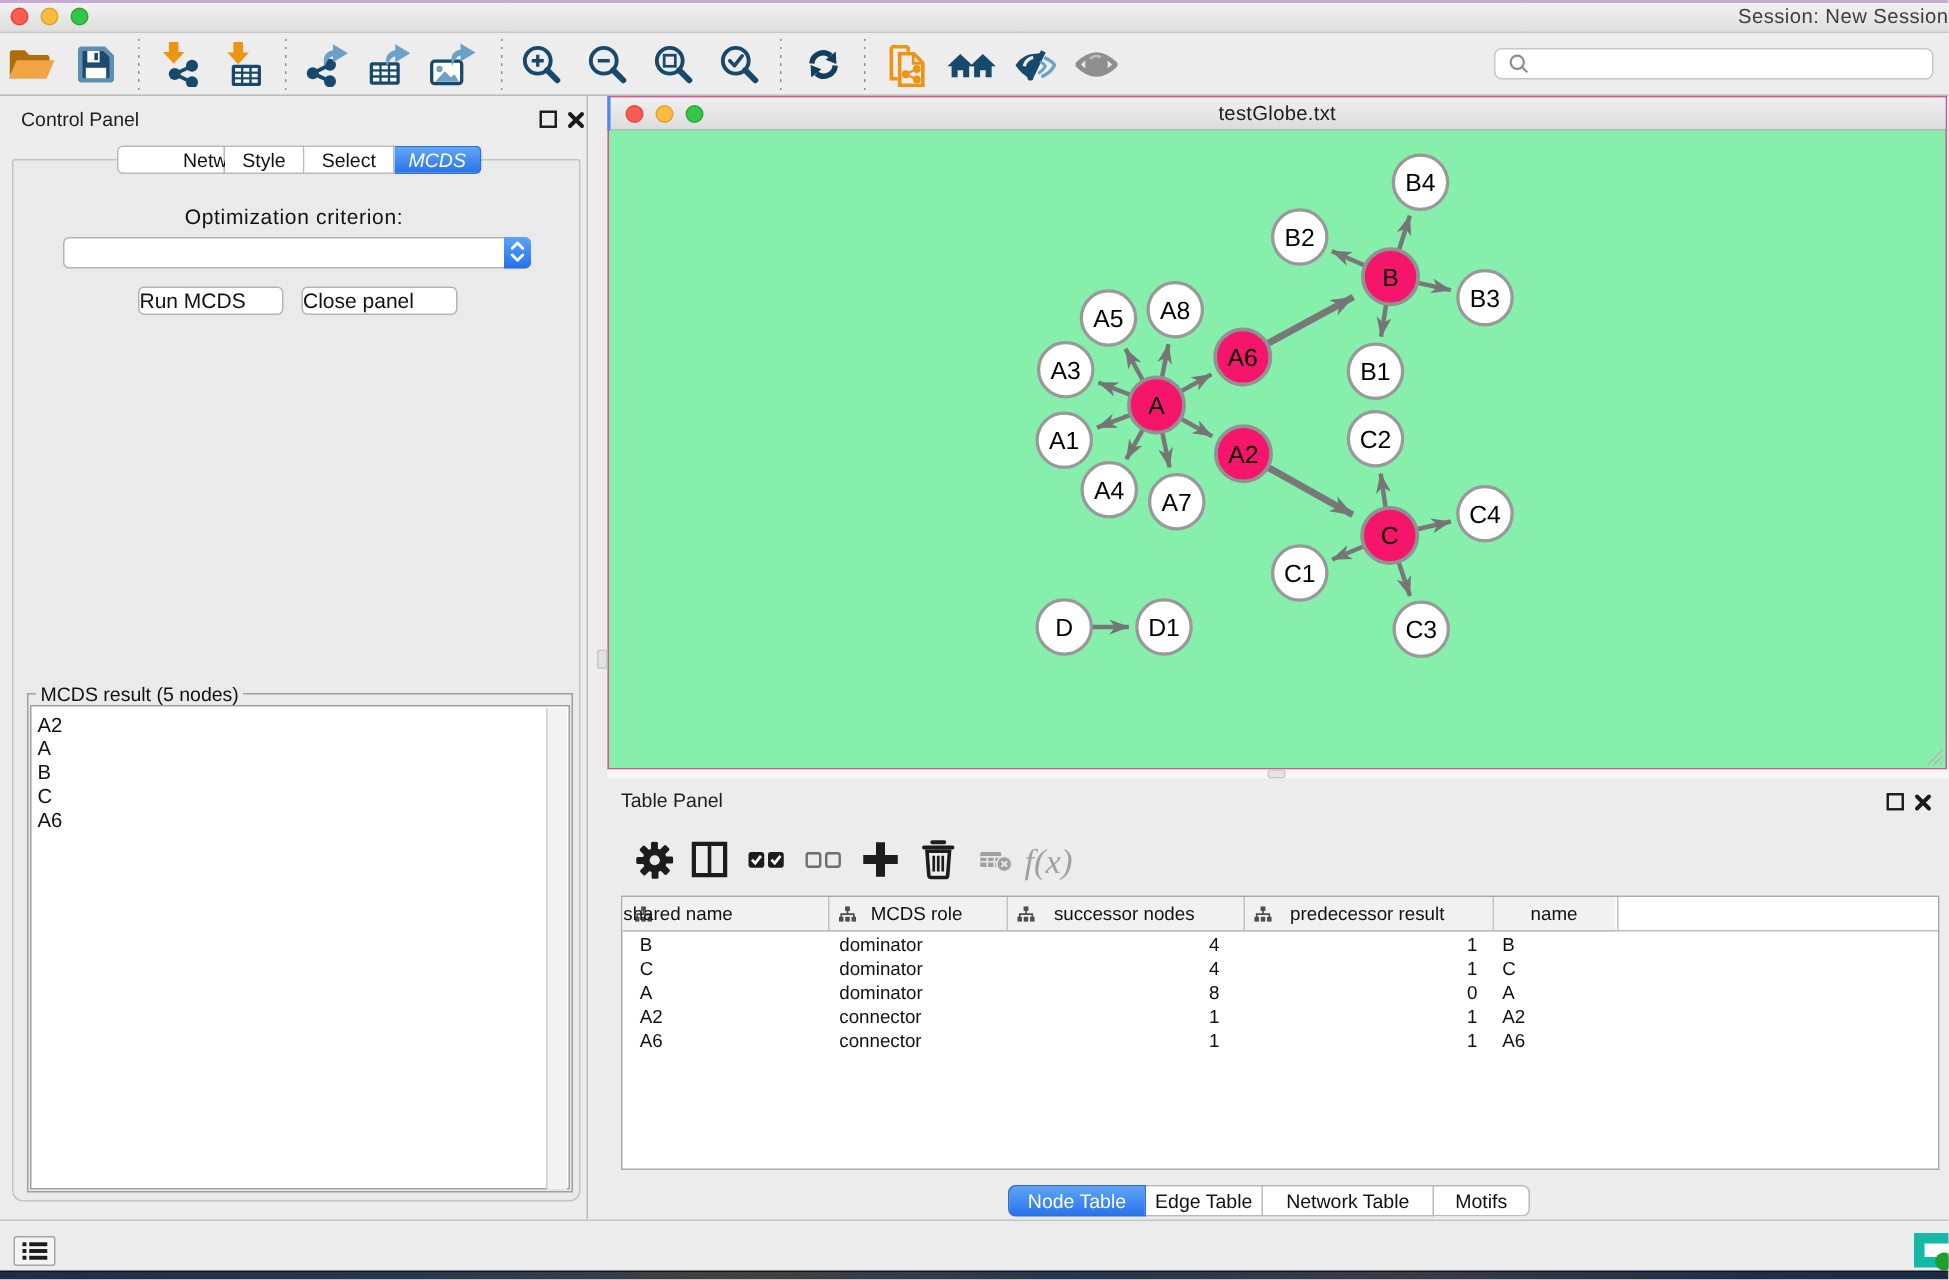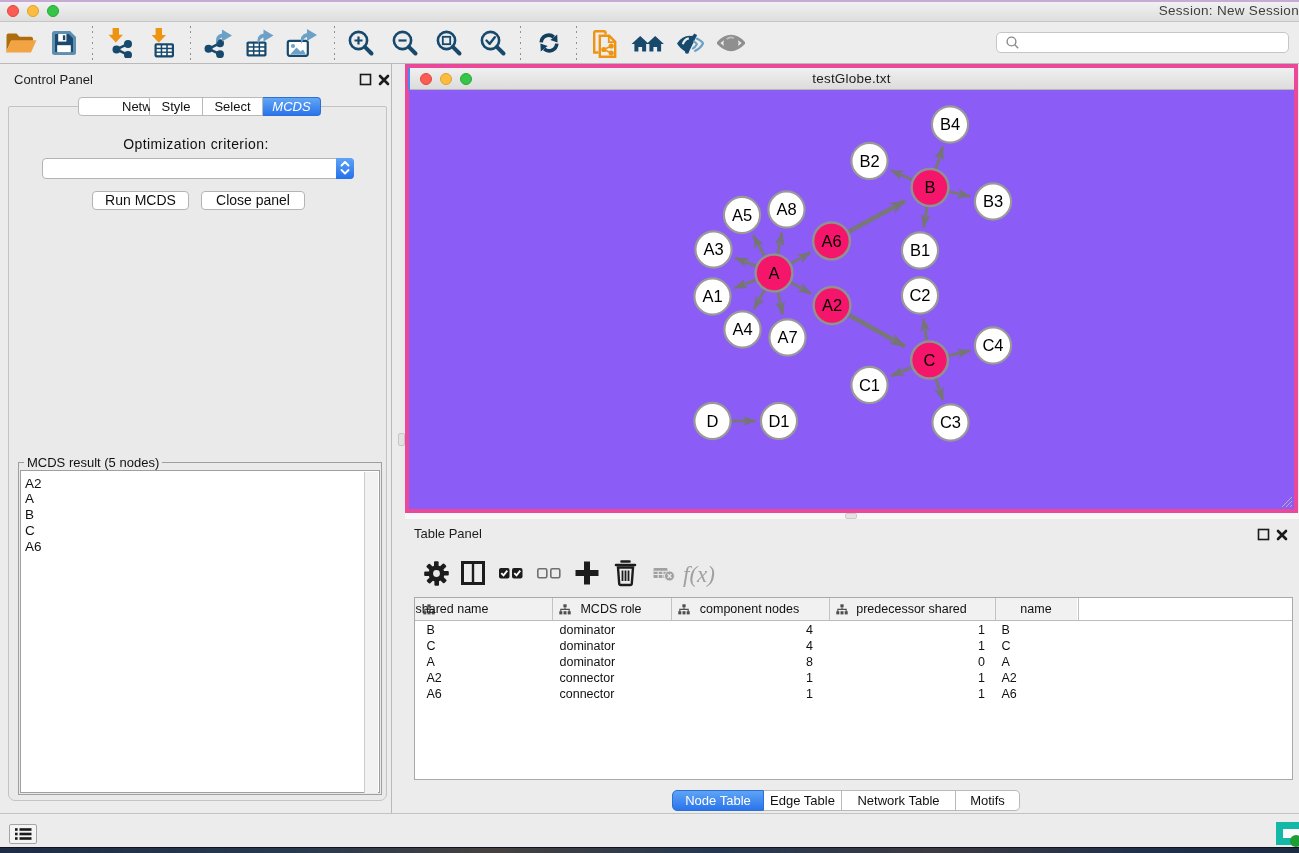--- a/index.html
+++ b/index.html
@@ -22,30 +22,30 @@
 
 
 #cpanel { left:0; top:64px; width:392px; height:749px; background:#ececec; border-right:1px solid #b9b9b9; }
 .paneltitle { font-size:13px; color:#1d1d1d; }
 #cp-pane { left:8px; top:106px; width:379px; height:695px; background:#eaeaea; border:1px solid #c3c3c3; border-radius:2px 2px 7px 7px; }
 .tabrow { display:flex; }
 .tab { height:19px; background:#fff; border:1px solid #b9b9b9; border-left:none; font-size:13px; color:#111; text-align:center; line-height:17px; }
 .tab.first { border-left:1px solid #b9b9b9; border-radius:4px 0 0 4px;padding-left:43px; }
 .tab.last { border-radius:0 4px 4px 0;font-style:italic; }
 .tab.sel { background:linear-gradient(#62a6f4,#2a74ec); color:#fff; border-color:#2e6fd4; }
-.btn { background:#ffffff; border:1px solid #b4b4b4; border-radius:4px; font-size:14px; color:#111; text-align:center; }
+.btn { background:#ffffff; border:1px solid #b4b4b4; border-radius:4px; font-size:14px; color:#111; text-align:left; }
 
 
 #fieldset { left:18px; top:462px; width:364px; height:333px; border:1px solid #9f9f9f; }
 #fieldlegend { left:24px; top:455px; background:#eaeaea; padding:0 3px; font-size:13px; color:#111; }
 #mcdslist { left:1px; top:7px; width:360px; height:323px; background:#fff; border:1px solid #9f9f9f; font-size:13.5px; color:#111; }
 #mcdsscroll { right:1px; top:1px; width:14px; height:321px; background:#f2f2f2; border-left:1px solid #cccccc; }
 
 
-#netwin { left:405px; top:64px; width:893px; height:449px; background:#8b5cf6; border:4px solid #ec4899; }
+#netwin { left:405px; top:64px; width:893px; height:449px; background:#86efac; border:1px solid #ec4899; }
 #nettitle { left:0; top:0; width:100%; height:22px; background:linear-gradient(#f0f0f0,#dcdcdc); border-bottom:1px solid #b6b6b6; }
 #nettitle .title { width:100%; text-align:center; font-size:13.5px; color:#1d1d1d; line-height:21px; letter-spacing:0.2px; }
 #netblue { left:-1px; top:-1px; width:2px; height:23px; background:#4a8af0; }
 
 
 #tpanel { left:405px; top:519px; width:894px; height:294px; background:#ececec; }
 #tbl { left:9px; top:78px; width:879px; height:183px; background:#fff; border:1px solid #a9a9a9; }
 #tblhead { left:0; top:0; width:662px; height:23px; background:#f1f1f1; border-bottom:1px solid #bcbcbc; }
 .th { position:absolute; top:0; height:23px; font-size:12.5px; color:#111; }
 .thsep { position:absolute; top:0; width:1px; height:23px; background:#c3c3c3; }
@@ -391,31 +391,31 @@
           <div style="position:absolute;left:0;width:100%;text-align:center;line-height:23px;">MCDS role</div>
         </div>
         <div class="th" style="left:255.5px;width:158px;">
           <svg width="12" height="11" viewBox="0 0 12 11" style="position:absolute;top:6px;left:7px;">
             <rect x="4.4" y="0.3" width="3.2" height="3.0" fill="#4e4e4e"></rect>
             <path d="M6,3.3 V5.4 M1.8,7.4 V5.4 H10.2 V7.4" fill="none" stroke="#4e4e4e" stroke-width="1.1"></path>
             <rect x="0.3" y="7.2" width="3.0" height="3.2" fill="#4e4e4e"></rect>
             <rect x="4.5" y="7.2" width="3.0" height="3.2" fill="#4e4e4e"></rect>
             <rect x="8.7" y="7.2" width="3.0" height="3.2" fill="#4e4e4e"></rect>
           </svg>
-          <div style="position:absolute;left:0;width:100%;text-align:center;line-height:23px;">component nodes</div>
+          <div style="position:absolute;left:0;width:100%;text-align:center;line-height:23px;">successor nodes</div>
         </div>
         <div class="th" style="left:413.5px;width:166px;">
           <svg width="12" height="11" viewBox="0 0 12 11" style="position:absolute;top:6px;left:7px;">
             <rect x="4.4" y="0.3" width="3.2" height="3.0" fill="#4e4e4e"></rect>
             <path d="M6,3.3 V5.4 M1.8,7.4 V5.4 H10.2 V7.4" fill="none" stroke="#4e4e4e" stroke-width="1.1"></path>
             <rect x="0.3" y="7.2" width="3.0" height="3.2" fill="#4e4e4e"></rect>
             <rect x="4.5" y="7.2" width="3.0" height="3.2" fill="#4e4e4e"></rect>
             <rect x="8.7" y="7.2" width="3.0" height="3.2" fill="#4e4e4e"></rect>
           </svg>
-          <div style="position:absolute;left:0;width:100%;text-align:center;line-height:23px;">predecessor shared</div>
+          <div style="position:absolute;left:0;width:100%;text-align:center;line-height:23px;">predecessor result</div>
         </div>
         <div class="th" style="left:579.5px;width:83px;">
           <div style="position:absolute;left:0;width:100%;text-align:center;line-height:23px;">name</div>
         </div>
         <div class="thsep" style="left:136.5px;"></div>
         <div class="thsep" style="left:255.5px;"></div>
         <div class="thsep" style="left:413.5px;"></div>
         <div class="thsep" style="left:579.5px;"></div>
         <div class="thsep" style="left:662.5px;"></div>
       </div>

